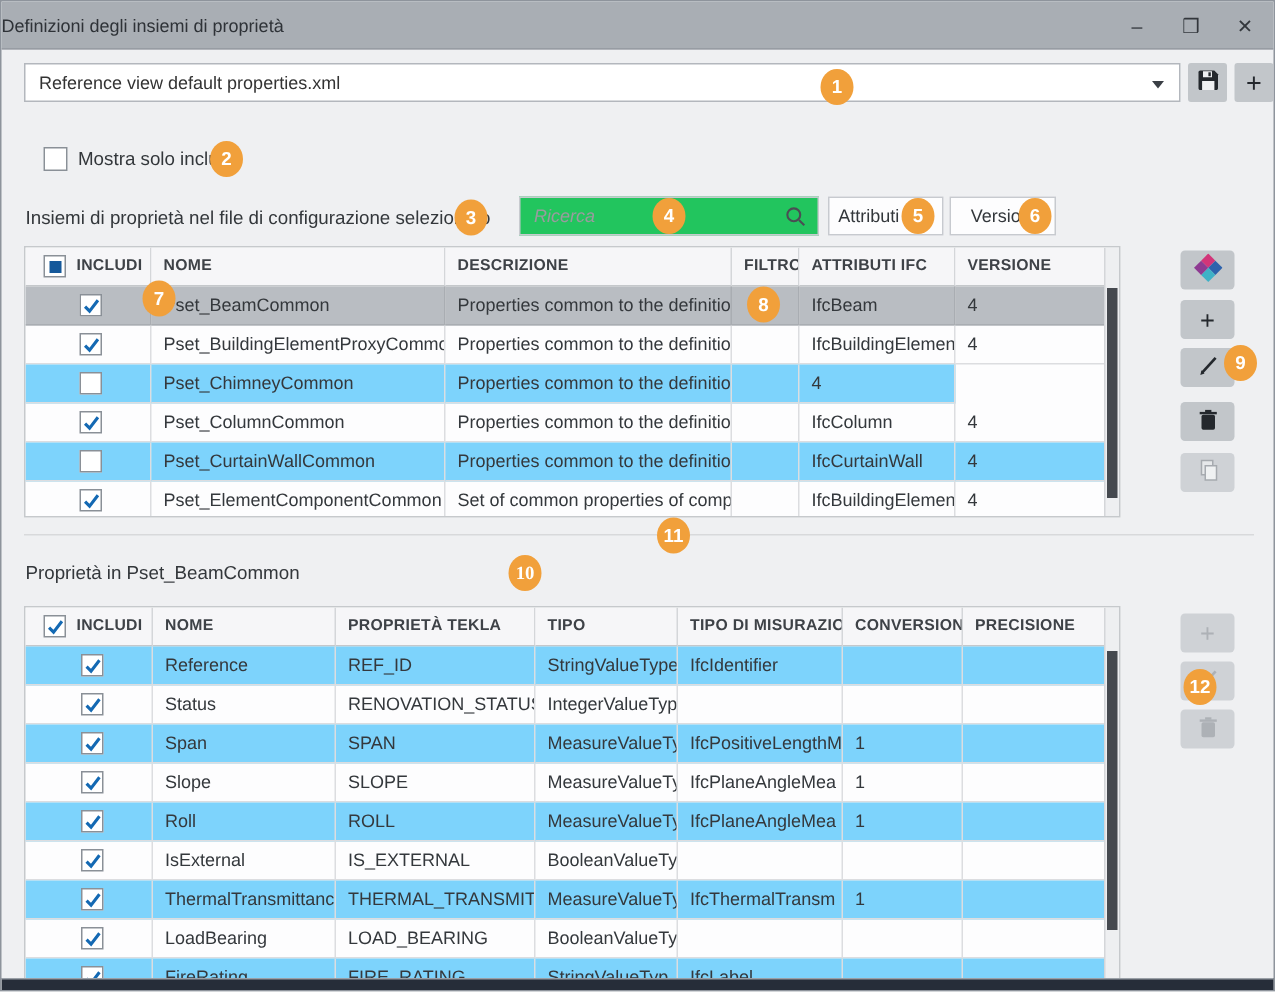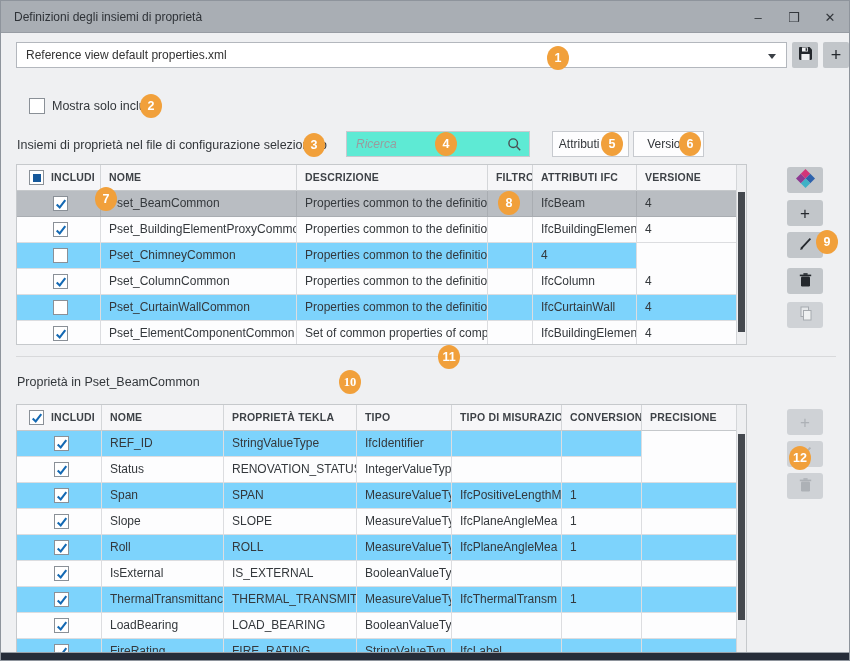--- a/index.html
+++ b/index.html
@@ -6,21 +6,21 @@
   html,body { background:#e8e9ea; }
   body { font-family:"Liberation Sans", sans-serif; }
 
   .window{ position:relative; width:850px; height:661px; background:#eff0f2;
            border:1px solid #8e949c; overflow:hidden; }
 
   
   .titlebar{ position:absolute; left:0; top:0; width:100%; height:32px;
              background:#a9aeb4; border-bottom:1px solid #979ca3;
              display:flex; align-items:center; }
-  .titlebar .title{ margin-left:13px; font-size:12px; color:#2e3237; }
+  .titlebar .title{ font-size:12px; color:#2e3237; }
   .win-controls{ position:absolute; right:8px; top:0; height:32px; display:flex; align-items:center; gap:14px; }
   .win-btn{ width:22px; height:26px; display:flex; align-items:center; justify-content:center;
             font-size:13px; color:#33373c; cursor:default; }
 
   
   .combobox{ position:absolute; left:15px; top:41px; width:771px; height:26px; background:#fff;
              border:1px solid #b3b7bd; display:flex; align-items:center; padding:0 26px 0 9px;
              font-size:12px; color:#333; }
   .combo-caret{ position:absolute; right:10px; top:11px; width:0; height:0;
                 border-left:4.5px solid transparent; border-right:4.5px solid transparent;
@@ -33,21 +33,21 @@
   .chk-label-row{ position:absolute; left:28px; top:97px; display:flex; align-items:center; gap:7px; }
   .label-text{ font-size:12.5px; color:#33373b; }
   .section-label{ position:absolute; left:16px; top:137px; font-size:12.5px; color:#33373b; }
 
   .checkbox{ width:16px; height:16px; background:#fff; border:1px solid #8a9097; position:relative;
              display:flex; align-items:center; justify-content:center; flex:0 0 auto; }
   .checkbox.small{ width:15px; height:15px; }
   .checkbox svg{ display:block; }
   .checkbox .indet{ width:8px; height:8px; background:#15589a; }
 
-  .search-box{ position:absolute; left:345px; top:130px; width:184px; height:26px; background:#5eead4;
+  .search-box{ position:absolute; left:345px; top:130px; width:200px; height:26px; background:#22c55e;
                border:1px solid #c7cacf; }
   .search-box input{ position:absolute; left:0; top:0; width:100%; height:100%; border:none; outline:none;
                      padding:0 28px 0 9px; font-size:12px; font-style:italic; color:#555;
                      font-family:"Liberation Sans", sans-serif; background:transparent; }
   .search-box input::placeholder{ color:#9a9b9e; font-style:italic; }
   .search-icon{ position:absolute; right:7px; top:5px; }
 
   .flat-btn{ position:absolute; top:130px; height:26px; background:#fdfdfe; border:1px solid #c7cacf;
              font-size:12px; color:#33373b; display:flex; align-items:center; justify-content:center;
              white-space:nowrap; overflow:hidden; padding:0 7px; font-family:"Liberation Sans", sans-serif; }
@@ -294,20 +294,21 @@
       </div>
     <div id="t2-body">
         <div class="g-row alt">
           <div class="g-cell chk-cell">
             <span class="checkbox small">
               <svg width="12" height="12" viewBox="0 0 14 14">
                 <polyline points="2,7.5 5.5,11 12,2.5" fill="none" stroke="#1469b3" stroke-width="2.4"></polyline>
               </svg>
             </span>
           </div>
+          <div class="g-cell">Reference</div>
           <div class="g-cell">REF_ID</div>
           <div class="g-cell">StringValueType</div>
           <div class="g-cell">IfcIdentifier</div>
           <div class="g-cell"></div>
           <div class="g-cell"></div>
         </div>
         <div class="g-row">
           <div class="g-cell chk-cell">
             <span class="checkbox small">
               <svg width="12" height="12" viewBox="0 0 14 14">

